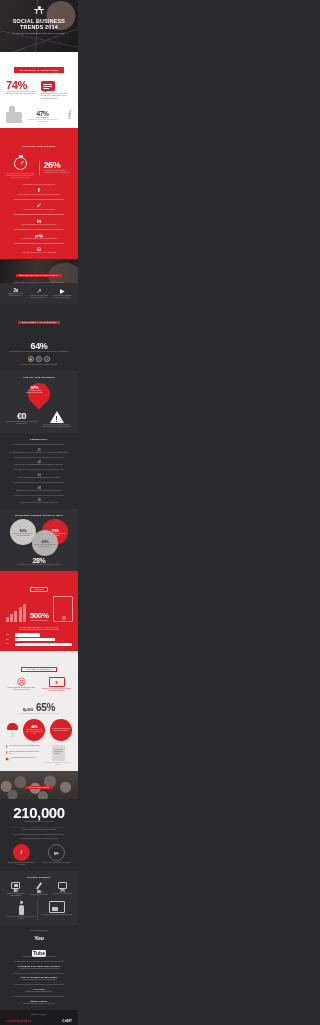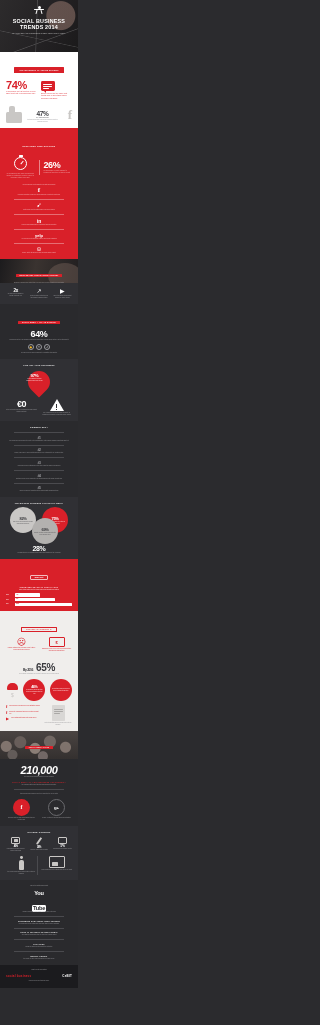--- a/index.html
+++ b/index.html
@@ -276,21 +276,21 @@
       </div>
       <div class="col">
         <div class="t-white" style="font-size:6px; line-height:7px;">▶</div>
         <div class="micro t-dim">video is the fastest growing format across every major network</div>
       </div>
     </div>
   </div>
 
   <div class="sec dark2 pad ctr">
     <span class="ribbon" style="font-size:1.6px; padding:1.2px 4px;">Social Media = All or Nothing</span>
-    <div class="big stat-lg t-white" style="margin-top:2px;">64%</div>
+    <div class="big stat-lg t-white" style="margin-top:14px;">64%</div>
     <div class="micro t-dim">of consumers say they will abandon a brand that is unresponsive on social media, and they will tell others about it</div>
     <div style="margin-top:3px; display:flex; justify-content:center; gap:2px;">
       <div class="outbadge" style="width:6px;height:6px;font-size:2.6px;">👍</div>
       <div class="outbadge" style="width:6px;height:6px;font-size:2.6px;">♡</div>
       <div class="outbadge" style="width:6px;height:6px;font-size:2.6px;">↗</div>
     </div>
     <div class="micro t-dim" style="margin-top:2px;">one bad experience drives consumers to a competitor within minutes</div>
   </div>
 
   <div class="sec dark pad ctr">
@@ -363,20 +363,38 @@
       </div>
     </div>
     <div class="big t-white" style="font-size:7px; margin-top:4px;">28%</div>
     <div class="micro t-dim">of brands still have no dedicated social media budget allocated for the year ahead</div>
   </div>
 
   <div class="sec red pad">
     <div class="ctr" style="margin-bottom:2px;">
       <span class="outbadge" style="width:auto;height:auto;border:.6px solid rgba(255,255,255,.7);padding:1px 4px;border-radius:1px;font-size:1.5px;color:#fff;display:inline-block;">Mobile First</span>
     </div>
+    <div class="cols" style="align-items:flex-end;">
+      <div class="col" style="flex:0 0 16px;">
+        <div class="chartbars">
+          <div style="height:5px"></div>
+            <div style="height:8px"></div>
+            <div style="height:11px"></div>
+            <div style="height:15px"></div>
+            <div style="height:18px"></div>
+        </div>
+      </div>
+      <div class="col ctr">
+        <div class="big t-white" style="font-size:8px;line-height:9px;">500%</div>
+        <div class="micro" style="color:#ffd7d9;">growth expected for mobile CRM</div>
+      </div>
+      <div class="col" style="flex:0 0 21px;">
+        <div class="tablet"></div>
+      </div>
+    </div>
 
     <div class="ctr" style="margin-top:4px;">
       <div class="smallcap t-white" style="font-size:1.6px;">Increased usage of social apps</div>
       <div class="micro" style="color:#ffd7d9;">share of total minutes spent on mobile social media applications by platform</div>
     </div>
 
     <div style="margin-top:2px;">
       <div style="display:flex;align-items:center;gap:2px;margin-bottom:1.4px;">
         <span class="micro t-white" style="flex:0 0 7px;">2012</span>
         <div class="barrow" style="width:38%;">
@@ -464,21 +482,21 @@
   </div>
 
   <div class="sec photo-strip">
     <div class="faces"></div>
     <div style="position:relative;z-index:2;text-align:center;padding-top:3px;">
       <span class="ribbon" style="font-size:1.5px;padding:1.2px 4px;">Social Media Facts</span>
     </div>
   </div>
 
   <div class="sec dark2 pad ctr">
-    <div class="big t-white" style="font-size:11px;font-style:italic;">210,000</div>
+    <div class="big t-white" style="font-size:15px;">210,000</div>
     <div class="micro t-dim">new social media accounts created every day worldwide</div>
     <div class="smallcap t-red" style="font-size:1.7px;margin-top:3px;">Social media is a big business opportunity</div>
     <div class="micro t-dim">the companies that connect with their social audience grow faster</div>
     <div class="rule"></div>
     <div class="micro t-dim">today's social media consumer is not only connected, they are in control</div>
 
     <div class="cols" style="margin-top:4px;">
       <div class="col ctr">
         <div class="circ" style="width:17px;height:17px;background:#d92029;margin:0 auto;">
           <span class="fb-glyph t-white" style="font-size:6px;">f</span>

